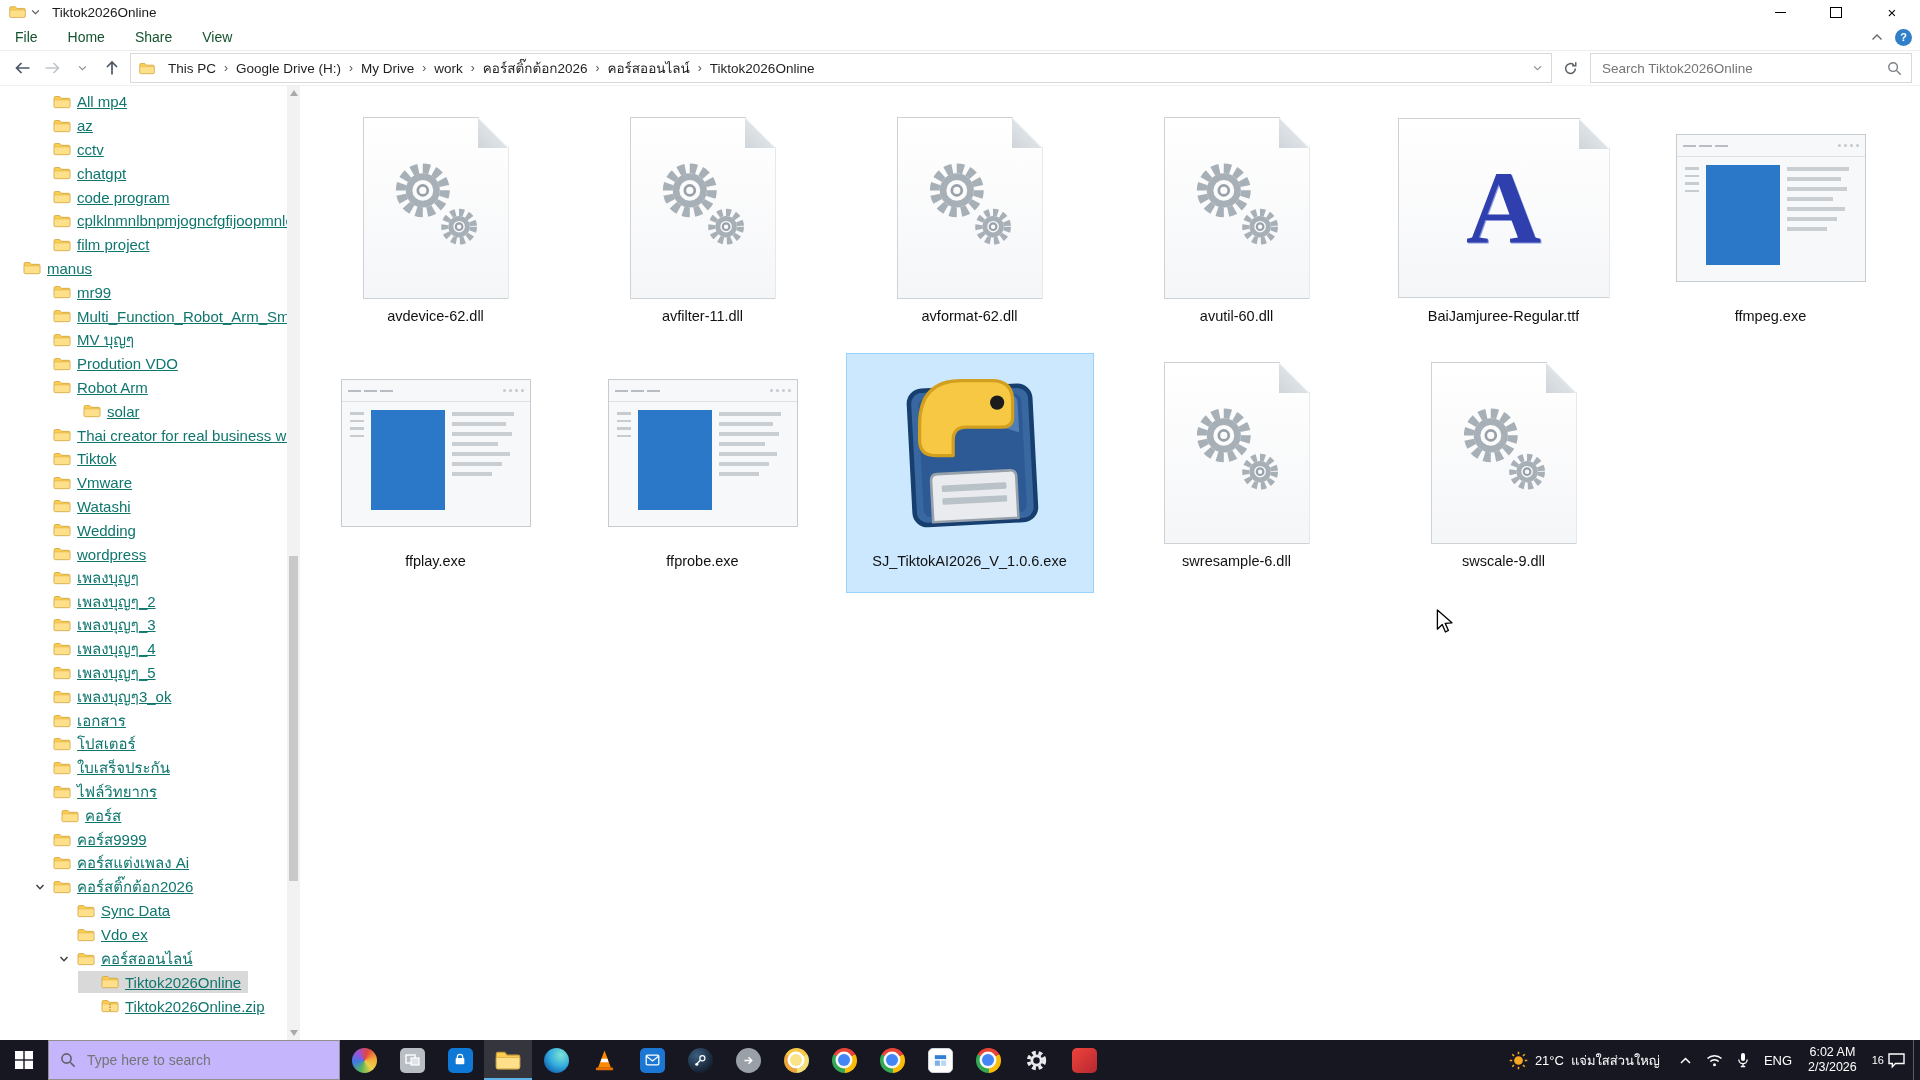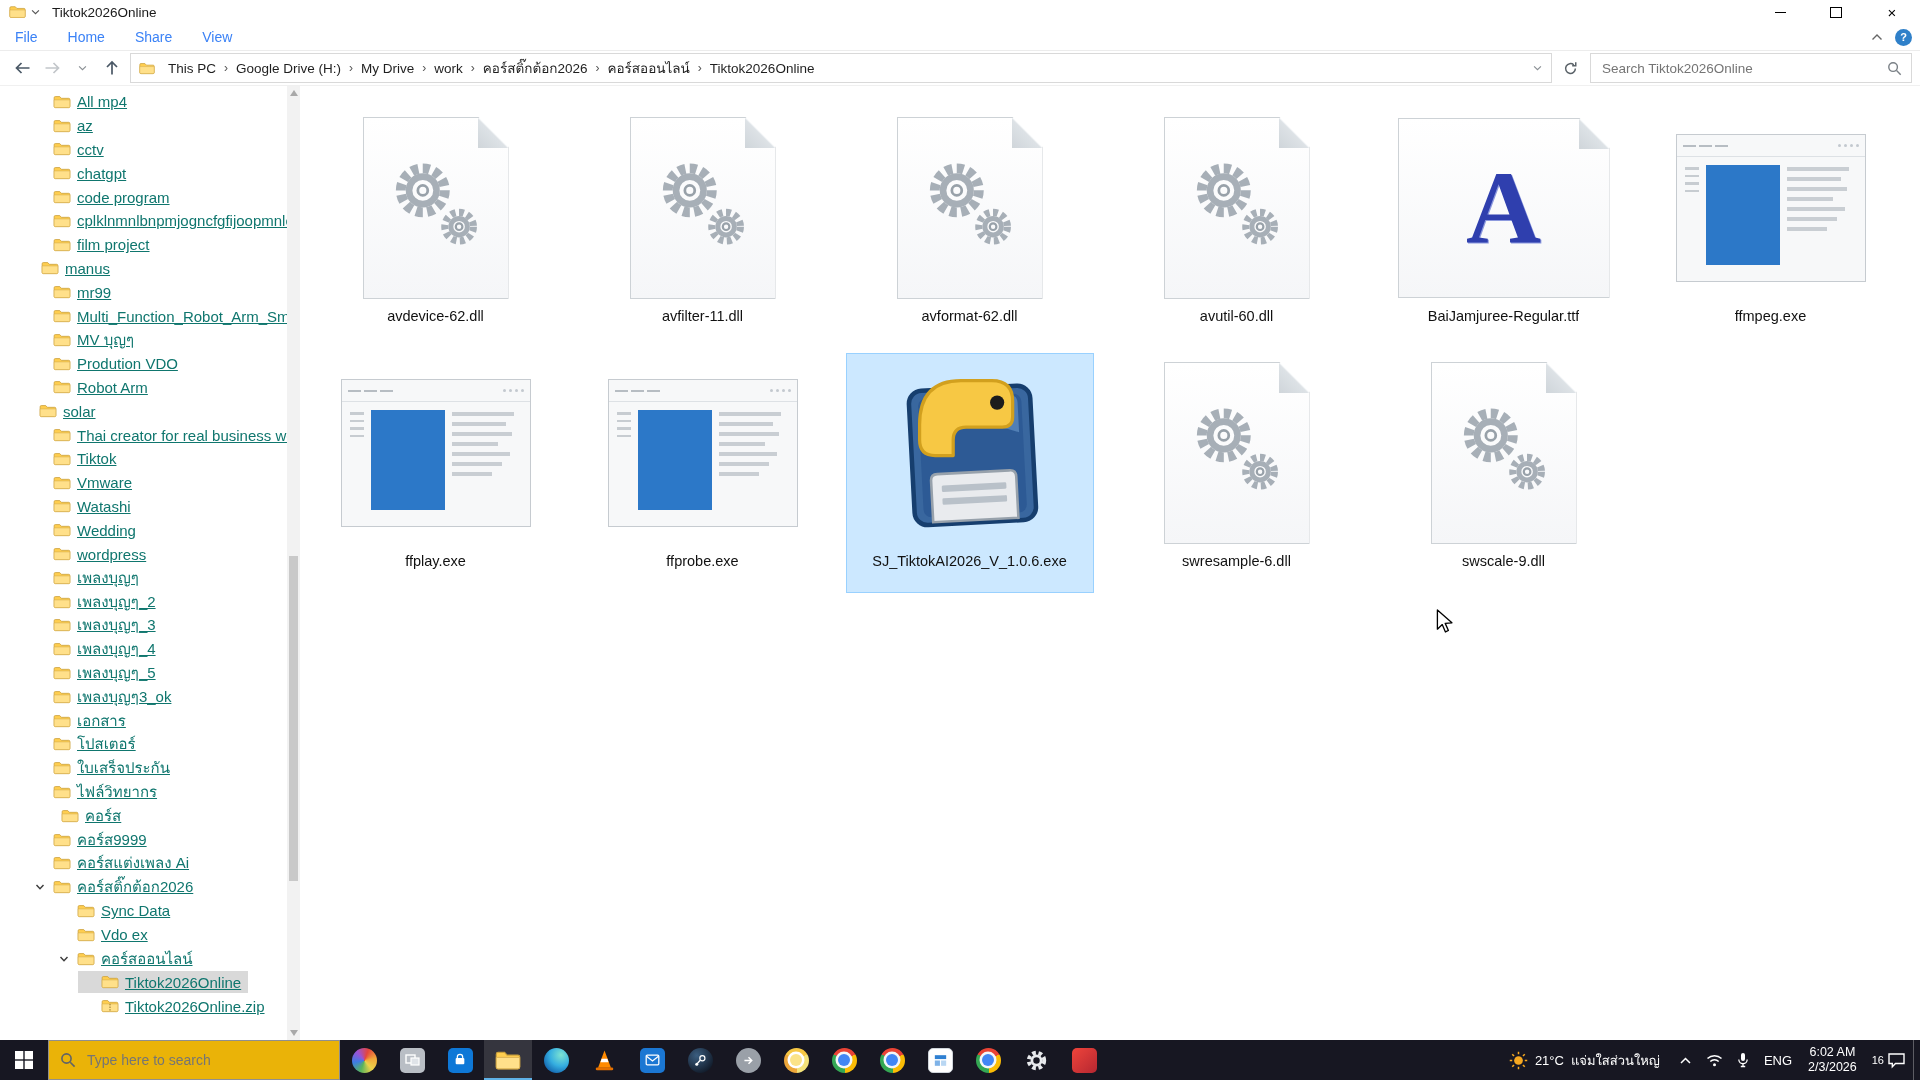--- a/index.html
+++ b/index.html
@@ -10,21 +10,21 @@
   .titlebar{height:24px;background:#fff;display:flex;align-items:center;flex:0 0 auto;}
   .qat{display:flex;align-items:center;gap:5px;padding-left:9px;}
   .title-text{font-size:13.5px;color:#1a1a1a;margin-left:12px;}
   .win-controls{margin-left:auto;display:flex;height:100%;}
   .win-btn{width:56px;height:100%;display:flex;align-items:center;justify-content:center;}
   .glyph-min{width:11px;height:1px;background:#000;display:block;}
   .glyph-max{width:10px;height:9px;border:1px solid #000;display:block;}
   .glyph-close{font-size:15px;color:#000;line-height:1;}
   
   .menubar{height:26px;display:flex;align-items:center;border-bottom:1px solid #ececec;flex:0 0 auto;position:relative;}
-  .menu-tab{padding:0 15px;font-size:14px;color:#3b82f6;height:100%;display:flex;align-items:center;}
+  .menu-tab{padding:0 15px;font-size:14px;color:#14532d;height:100%;display:flex;align-items:center;}
   .menubar-right{position:absolute;right:8px;display:flex;align-items:center;gap:12px;}
   .help-circle{width:17px;height:17px;border-radius:50%;background:#2f80c9;color:#fff;font-size:11px;font-weight:bold;display:flex;align-items:center;justify-content:center;}
   
   .addressbar{height:34px;display:flex;align-items:center;padding:0 8px;gap:2px;border-bottom:1px solid #f0f0f0;flex:0 0 auto;}
   .nav-btn{width:28px;height:28px;display:flex;align-items:center;justify-content:center;flex:0 0 auto;}
   .addr-box{flex:1;height:28px;border:1px solid #d9d9d9;display:flex;align-items:center;margin:0 2px;min-width:0;overflow:hidden;}
   .addr-loc-icon{padding:0 6px 0 8px;display:flex;}
   .crumb{padding:0 7px;font-size:13.5px;color:#1f1f1f;white-space:nowrap;}
   .crumb-sep{color:#555;font-size:12px;padding:0 1px;}
   .addr-caret{margin-left:auto;padding:0 9px;display:flex;}
@@ -67,21 +67,21 @@
   .aw-blue{width:74px;height:100px;background:#2c78c8;}
   .aw-text{display:flex;flex-direction:column;gap:6px;padding-top:2px;}
   .aw-text i{height:4px;background:#c9ced3;display:block;}
   .sjicon{width:168px;height:174px;}
   
   .statusbar{height:24px;border-top:1px solid #e8e8e8;display:flex;align-items:center;padding:0 12px;flex:0 0 auto;font-size:13px;color:#444;}
   .status-views{margin-left:auto;display:flex;gap:10px;align-items:center;padding-right:6px;}
   
   .taskbar{height:40px;background:var(--taskbar-bg);display:flex;align-items:stretch;flex:0 0 auto;color:#fff;}
   .start-btn{width:48px;display:flex;align-items:center;justify-content:center;}
-  .tb-search{width:292px;background:#eab308;border:1px solid #8f8f8f;box-sizing:border-box;display:flex;align-items:center;gap:9px;padding:0 11px;}
+  .tb-search{width:292px;background:#c4b5fd;border:1px solid #8f8f8f;box-sizing:border-box;display:flex;align-items:center;gap:9px;padding:0 11px;}
   .tb-search input{border:none;outline:none;flex:1;font-family:inherit;font-size:14px;color:#5f6368;min-width:0;background:transparent;}
   .tb-icons{display:flex;}
   .tb-icon{width:48px;display:flex;align-items:center;justify-content:center;position:relative;}
   .tb-icon.active{background:rgba(255,255,255,.13);}
   .tb-icon.active::after{content:"";position:absolute;left:0;right:0;bottom:0;height:2.5px;background:#5fb2e8;}
   .ic{width:25px;height:25px;display:flex;align-items:center;justify-content:center;box-sizing:border-box;}
   .rd{border-radius:50%;}
   .sq{border-radius:5px;}
   .k-swirl{background:conic-gradient(from 20deg,#e5453c,#f2a93b,#ecd24a,#58b45c,#3d7ce4,#9a52d6,#e5453c);}
   .k-chrome{position:relative;background:conic-gradient(from -60deg,#ea4335 0 120deg,#fbbc05 120deg 240deg,#34a853 240deg 360deg);}
@@ -288,21 +288,21 @@
               <span class="expander"></span>
               <span style="display: inline-flex;">
                 <svg width="18" height="14" viewBox="0 0 20 16">
                   <path d="M1 3.2 Q1 1.8 2.4 1.8 h5 l1.9 2 h8.3 Q19 3.8 19 5.2 V13 q0 1.4-1.4 1.4 H2.4 Q1 14.4 1 13 Z" fill="#ffce4f" stroke="#c9a03c" stroke-width="0.9"></path>
                   <path d="M1 5.6 H19 V13 q0 1.4-1.4 1.4 H2.4 Q1 14.4 1 13 Z" fill="#ffe08a" stroke="#d8b052" stroke-width="0.7"></path>
                 </svg>
               </span>
               <span class="tree-label">film project</span>
             </div>
           </div>
-          <div class="tree-item" style=" margin-left: 18px;">
+          <div class="tree-item" style="">
             <div class="row-core">
               <span class="expander"></span>
               <span style="display: inline-flex;">
                 <svg width="18" height="14" viewBox="0 0 20 16">
                   <path d="M1 3.2 Q1 1.8 2.4 1.8 h5 l1.9 2 h8.3 Q19 3.8 19 5.2 V13 q0 1.4-1.4 1.4 H2.4 Q1 14.4 1 13 Z" fill="#ffce4f" stroke="#c9a03c" stroke-width="0.9"></path>
                   <path d="M1 5.6 H19 V13 q0 1.4-1.4 1.4 H2.4 Q1 14.4 1 13 Z" fill="#ffe08a" stroke="#d8b052" stroke-width="0.7"></path>
                 </svg>
               </span>
               <span class="tree-label">manus</span>
             </div>
@@ -360,21 +360,21 @@
               <span class="expander"></span>
               <span style="display: inline-flex;">
                 <svg width="18" height="14" viewBox="0 0 20 16">
                   <path d="M1 3.2 Q1 1.8 2.4 1.8 h5 l1.9 2 h8.3 Q19 3.8 19 5.2 V13 q0 1.4-1.4 1.4 H2.4 Q1 14.4 1 13 Z" fill="#ffce4f" stroke="#c9a03c" stroke-width="0.9"></path>
                   <path d="M1 5.6 H19 V13 q0 1.4-1.4 1.4 H2.4 Q1 14.4 1 13 Z" fill="#ffe08a" stroke="#d8b052" stroke-width="0.7"></path>
                 </svg>
               </span>
               <span class="tree-label">Robot Arm</span>
             </div>
           </div>
-          <div class="tree-item" style="padding-left: 16px;">
+          <div class="tree-item" style="padding-left: 27px; margin-left: 33px;">
             <div class="row-core">
               <span class="expander"></span>
               <span style="display: inline-flex;">
                 <svg width="18" height="14" viewBox="0 0 20 16">
                   <path d="M1 3.2 Q1 1.8 2.4 1.8 h5 l1.9 2 h8.3 Q19 3.8 19 5.2 V13 q0 1.4-1.4 1.4 H2.4 Q1 14.4 1 13 Z" fill="#ffce4f" stroke="#c9a03c" stroke-width="0.9"></path>
                   <path d="M1 5.6 H19 V13 q0 1.4-1.4 1.4 H2.4 Q1 14.4 1 13 Z" fill="#ffe08a" stroke="#d8b052" stroke-width="0.7"></path>
                 </svg>
               </span>
               <span class="tree-label">solar</span>
             </div>

